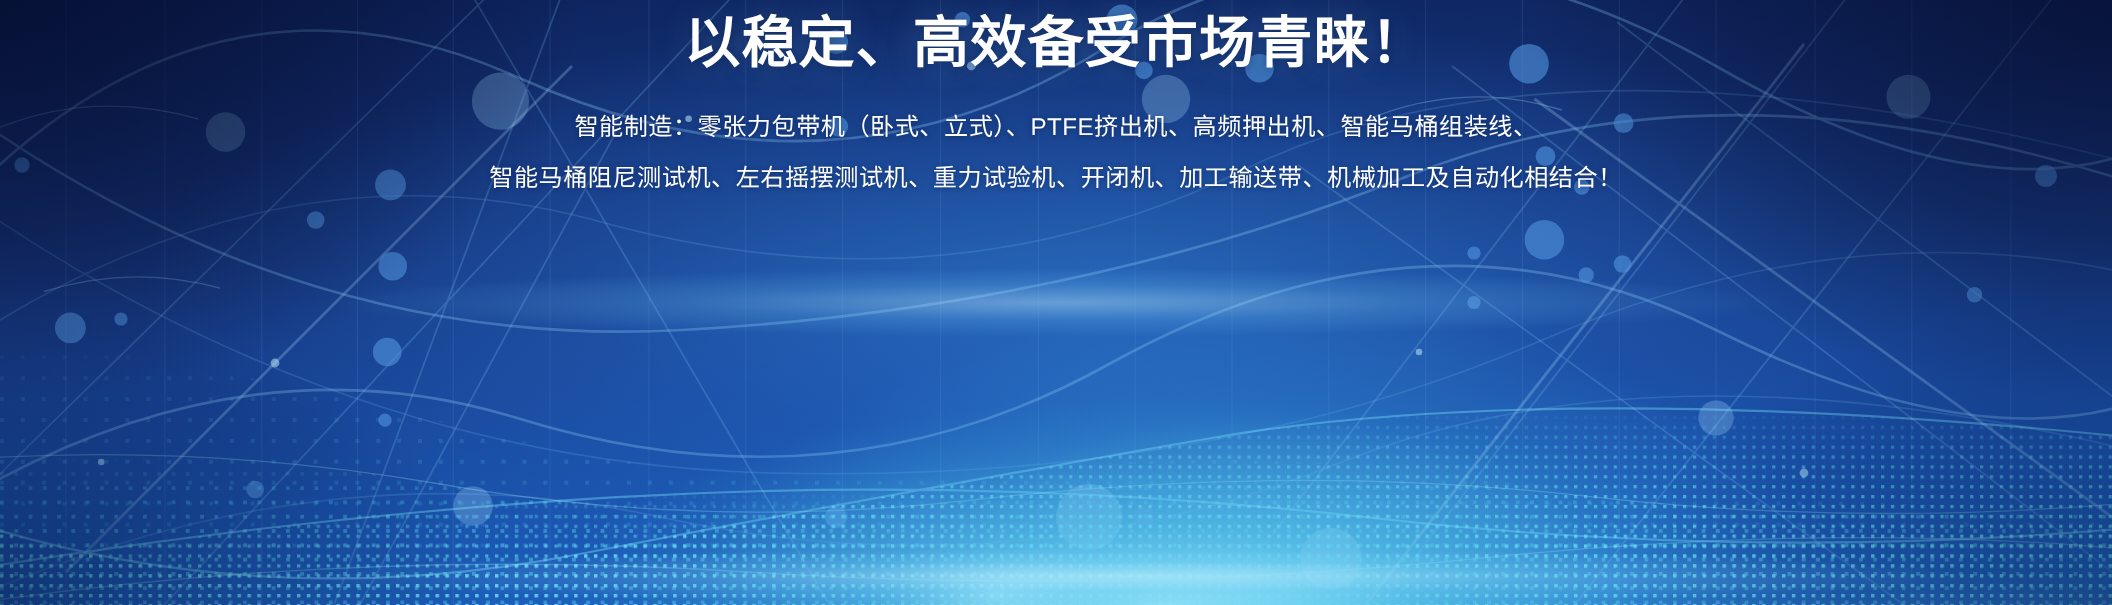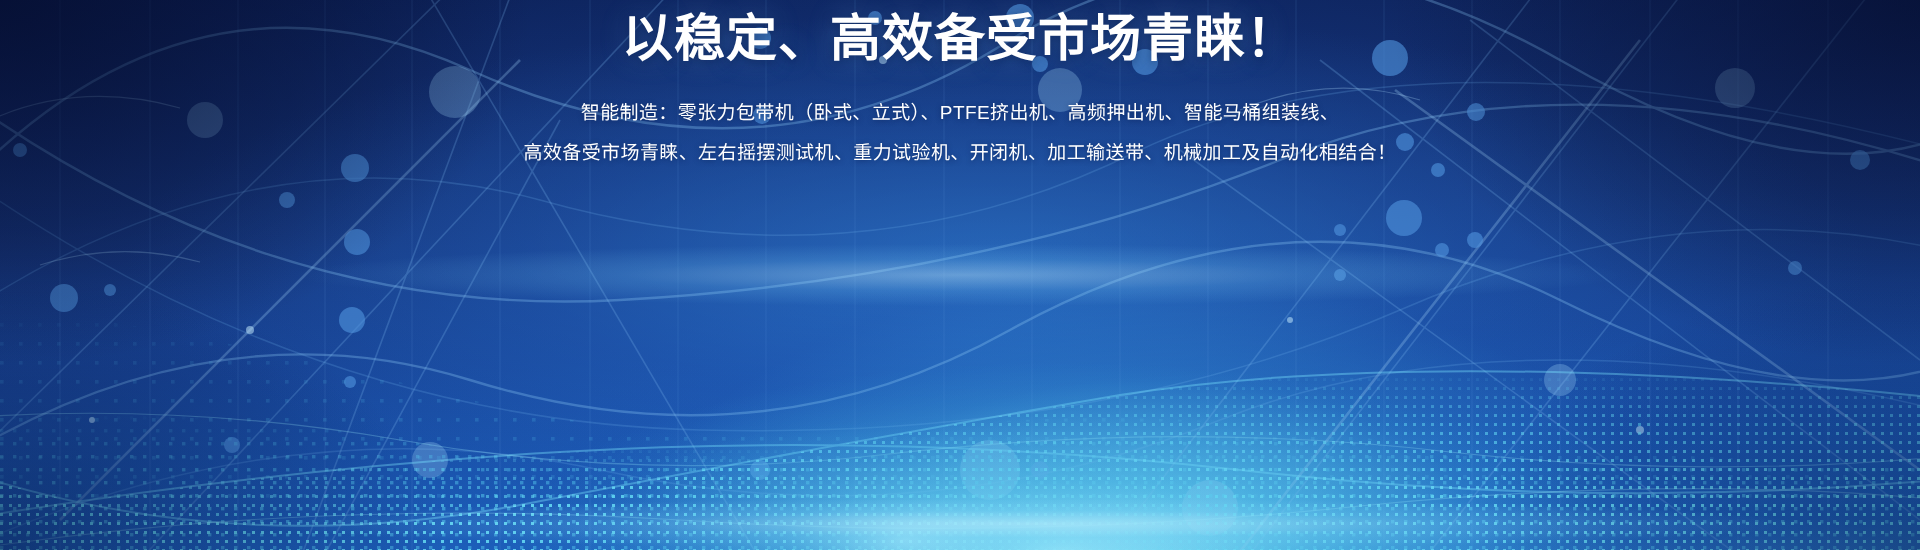--- a/index.html
+++ b/index.html
@@ -76,21 +76,21 @@
     font-size:51px;
     font-weight:bold;
     color:#ffffff;
     letter-spacing:1px;
     line-height:1.12;
     text-shadow:0 2px 10px rgba(6,26,72,0.55), 0 0 28px rgba(130,200,255,0.30);
     white-space:nowrap;
   }
   .subtitle {
     margin-top:26px;
-    font-size:19px;
+    font-size:22px;
     font-weight:normal;
     color:#ffffff;
     line-height:2.1;
     letter-spacing:0.4px;
     text-shadow:0 1px 5px rgba(8,28,76,0.60);
     white-space:nowrap;
     text-align:center;
   }
   .subtitle div { }
 </style>
@@ -286,17 +286,17 @@
   </svg>
 
   <div class="vignette"></div>
   <div class="light-streak"></div>
   <div class="light-streak-2"></div>
 
   <div class="content">
     <div class="title-line2">以稳定、高效备受市场青睐！</div>
     <div class="subtitle">
       <div>智能制造：零张力包带机（卧式、立式）、PTFE挤出机、高频押出机、智能马桶组装线、</div>
-      <div>高效备受市场青睐、左右摇摆测试机、重力试验机、开闭机、加工输送带、机械加工及自动化相结合！</div>
+      <div>智能马桶阻尼测试机、左右摇摆测试机、重力试验机、开闭机、加工输送带、机械加工及自动化相结合！</div>
     </div>
   </div>
 
 </div>
 
 </body></html>

